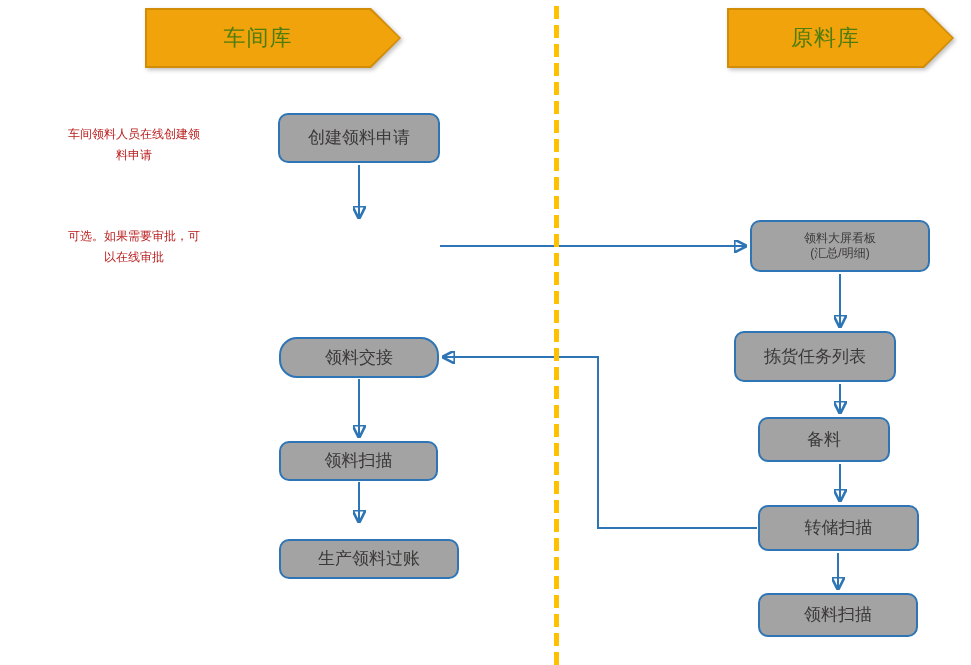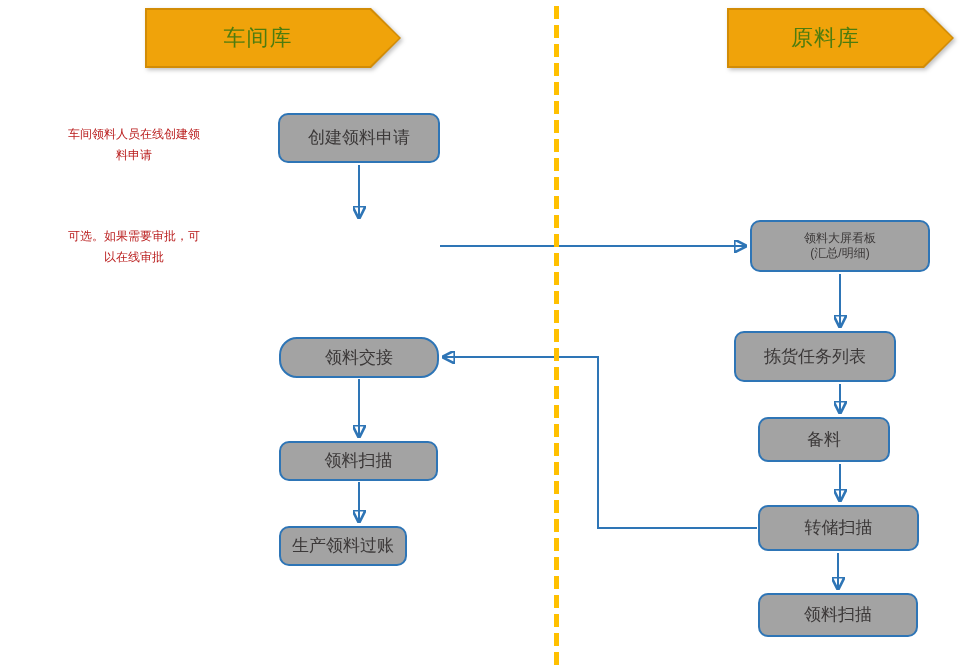--- a/index.html
+++ b/index.html
@@ -32,21 +32,21 @@
   .node{
     position:absolute;box-sizing:border-box;background:#a3a3a3;
     border:2px solid #2E75B6;border-radius:10px;
     display:flex;align-items:center;justify-content:center;text-align:center;
     font-size:17px;color:#3B3838;white-space:pre-line;line-height:1.25;
   }
   .b1{left:278px;top:113px;width:162px;height:50px;}
   .b2{left:278px;top:222px;width:161px;height:48px;}
   .b3{left:279px;top:337px;width:160px;height:41px;border-radius:18px;}
   .b4{left:279px;top:441px;width:159px;height:40px;}
-  .b5{left:279px;top:526px;width:128px;height:40px;text-align:center;}
+  .b5{left:279px;top:539px;width:180px;height:40px;text-align:center;}
   .r1{left:750px;top:220px;width:180px;height:52px;font-size:12px;}
   .r2{left:734px;top:331px;width:162px;height:51px;}
   .r3{left:758px;top:417px;width:132px;height:45px;}
   .r4{left:758px;top:505px;width:161px;height:46px;}
   .r5{left:758px;top:593px;width:160px;height:44px;}
   
   .note{
     position:absolute;left:22px;width:224px;font-size:12px;color:#b91c1c;
     line-height:21px;white-space:pre-line;text-align:center;
   }

